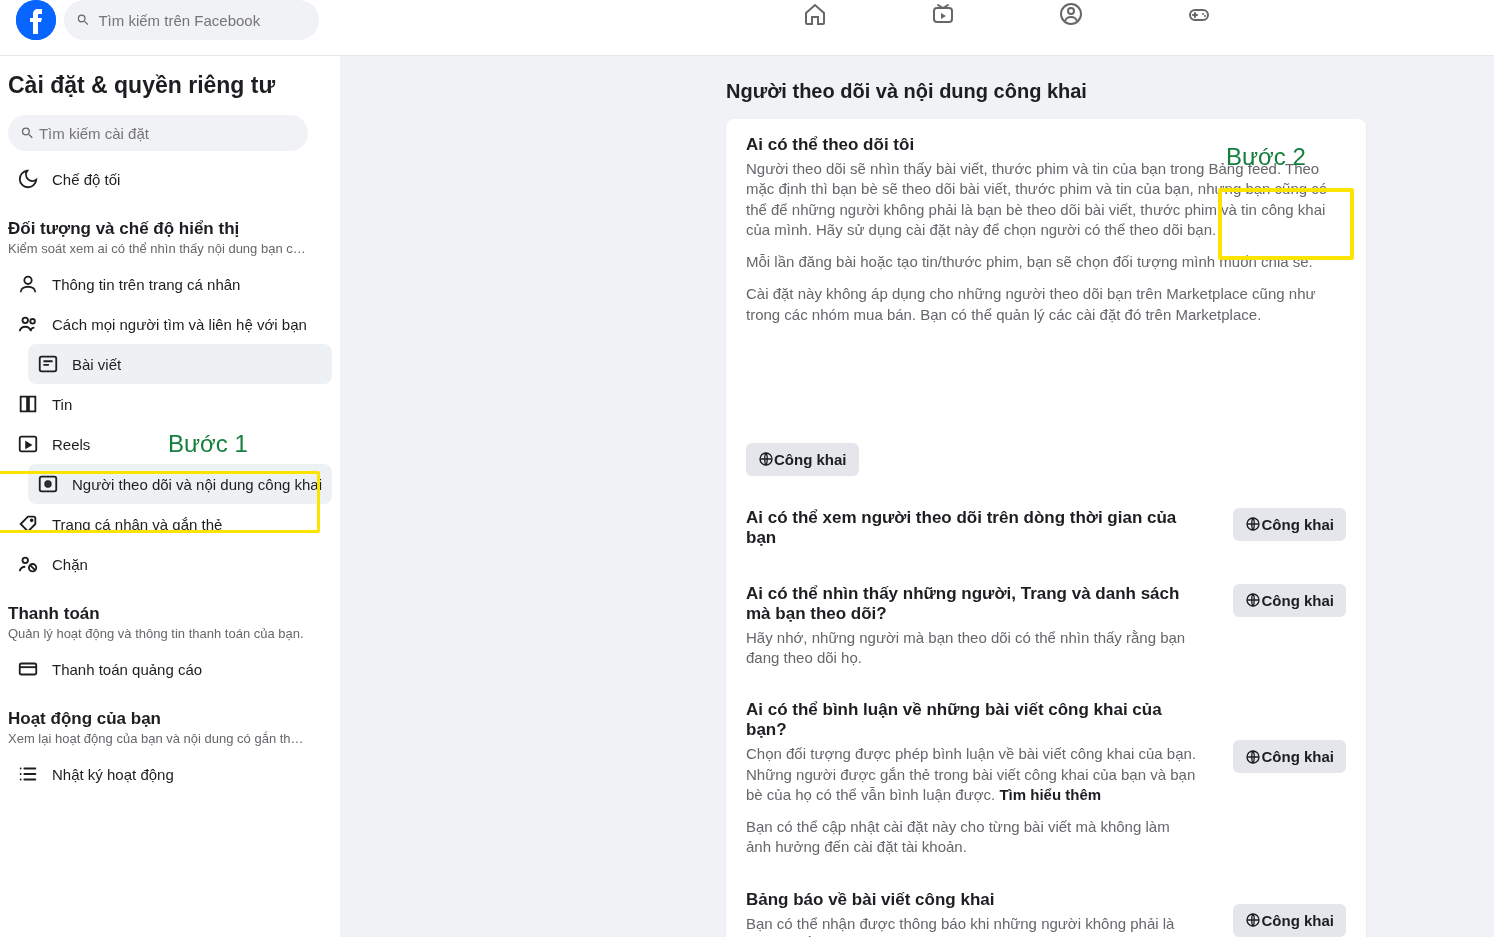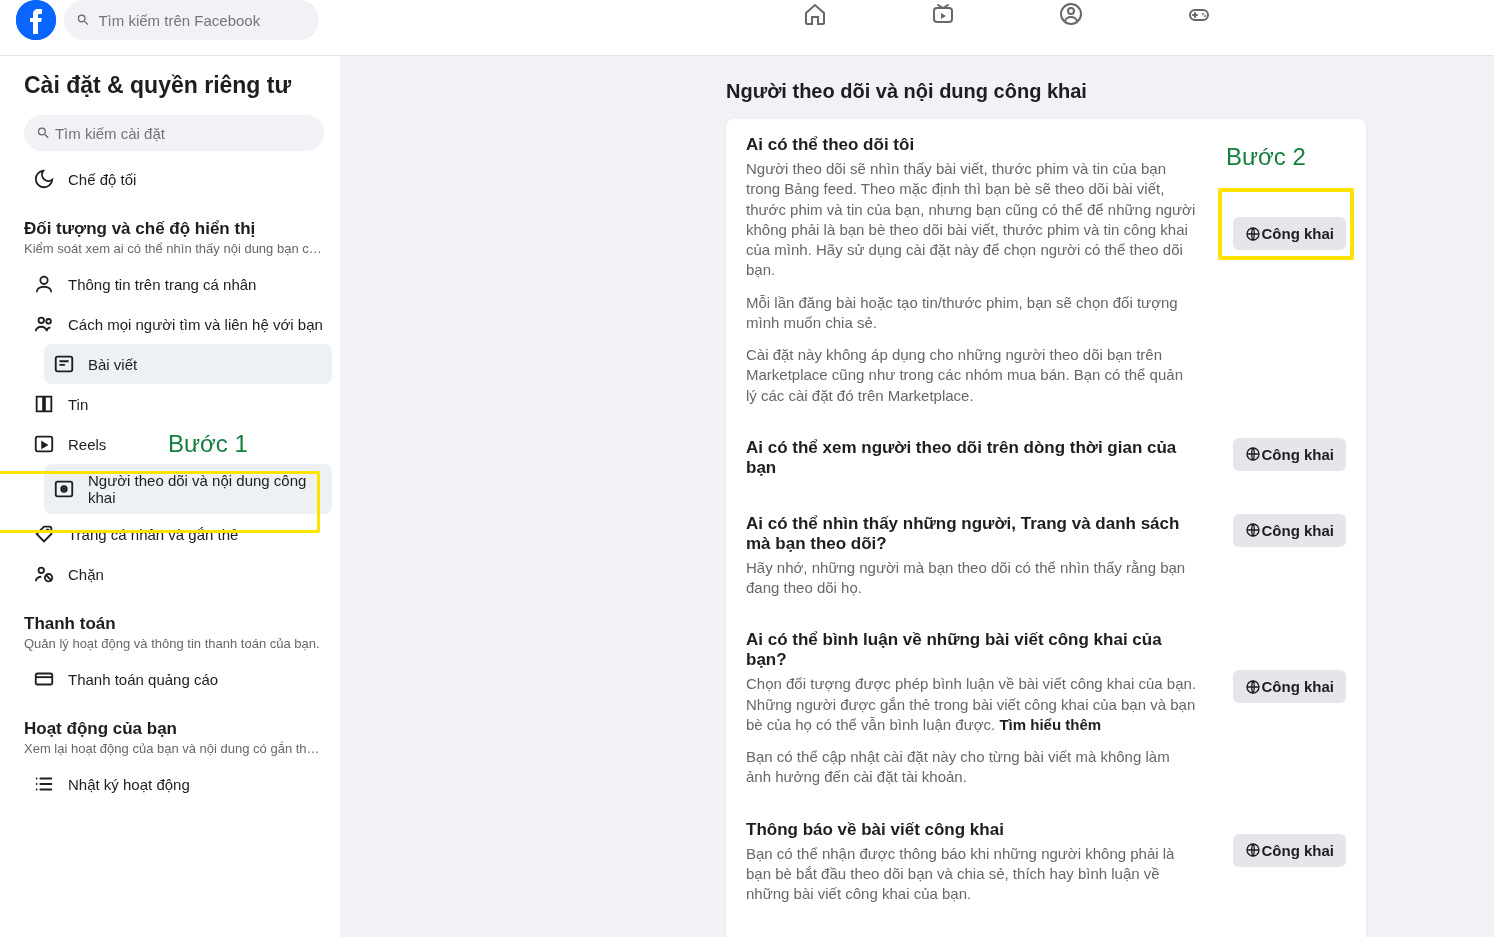--- a/index.html
+++ b/index.html
@@ -14,21 +14,21 @@
 .search-box svg { width: 16px; height: 16px; fill: #65676b; }
 .search-box input { border: none; background: transparent; outline: none; font-size: 15px; color: #65676b; margin-left: 8px; width: 100%; }
 .header-nav { display: flex; flex: 1; justify-content: center; gap: 100px; margin-left: 180px; }
 .nav-icon { width: 28px; height: 28px; display: flex; align-items: center; justify-content: center; cursor: pointer; }
 .nav-icon svg { width: 24px; height: 24px; stroke: #65676b; fill: none; stroke-width: 2; }
 
 
 .layout { display: flex; padding-top: 56px; }
 
 
-.sidebar { width: 340px; background: #fff; height: calc(937px - 56px); overflow-y: auto; padding: 16px 8px 0 24px; position: relative; }
+.sidebar { width: 340px; background: #fff; height: calc(937px - 56px); overflow-y: auto; padding: 16px 8px 0 8px; position: relative; }
 .sidebar-title { font-size: 23px; font-weight: 700; color: #1c1e21; margin-bottom: 16px; }
 .settings-search { display: flex; align-items: center; background: #f0f2f5; border-radius: 50px; padding: 0 12px; height: 36px; width: 300px; margin-bottom: 8px; }
 .settings-search svg { width: 16px; height: 16px; fill: #65676b; }
 .settings-search input { border: none; background: transparent; outline: none; font-size: 15px; color: #b91c1c; margin-left: 4px; width: 100%; }
 
 .menu-item { display: flex; align-items: center; padding: 8px 8px; border-radius: 8px; cursor: pointer; gap: 12px; }
 .menu-item.active { background: #eef1f3; margin-left: 20px; }
 .menu-item .icon { width: 24px; height: 24px; display: flex; align-items: center; justify-content: center; flex-shrink: 0; }
 .menu-item .icon svg { width: 22px; height: 22px; }
 .menu-item .label { font-size: 15px; color: #1c1e21; font-weight: 500; }
@@ -248,21 +248,21 @@
 
   <div class="main">
     <div class="main-inner">
       <div class="main-title">Người theo dõi và nội dung công khai</div>
 
       <div class="annotate-label" style="top:63px;left:500px;">Bước 2</div>
       <div class="annotate-box-2" style="top:108px;left:492px;width:136px;height:72px;"></div>
 
       <div class="card">
 
-        <div class="setting-row" style="padding-top:0;">
+        <div class="setting-row" style="padding-top:0;flex-direction:column;">
           <div style="flex:1">
             <div class="setting-title">Ai có thể theo dõi tôi</div>
             <div class="setting-desc">
               <p>Người theo dõi sẽ nhìn thấy bài viết, thước phim và tin của bạn trong Bảng feed. Theo mặc định thì bạn bè sẽ theo dõi bài viết, thước phim và tin của bạn, nhưng bạn cũng có thể để những người không phải là bạn bè theo dõi bài viết, thước phim và tin công khai của mình. Hãy sử dụng cài đặt này để chọn người có thể theo dõi bạn.</p>
               <p>Mỗi lần đăng bài hoặc tạo tin/thước phim, bạn sẽ chọn đối tượng mình muốn chia sẻ.</p>
               <p>Cài đặt này không áp dụng cho những người theo dõi bạn trên Marketplace cũng như trong các nhóm mua bán. Bạn có thể quản lý các cài đặt đó trên Marketplace.</p>
             </div>
           </div>
           <button class="value-btn" style="margin-top:82px;">
             <svg viewBox="0 0 24 24" fill="none" stroke="#1c1e21" stroke-width="2">
@@ -312,21 +312,21 @@
             <svg viewBox="0 0 24 24" fill="none" stroke="#1c1e21" stroke-width="2">
                 <circle cx="12" cy="12" r="9"></circle>
                 <path d="M3 12h18M12 3c2.5 3 2.5 15 0 18M12 3c-2.5 3-2.5 15 0 18"></path>
               </svg>
             <span>Công khai</span>
           </button>
         </div>
 
         <div class="setting-row">
           <div style="flex:1">
-            <div class="setting-title">Thông báo về bài viết công khai</div>
+            <div class="setting-title">Bảng báo về bài viết công khai</div>
             <div class="setting-desc">Bạn có thể nhận được thông báo khi những người không phải là bạn bè bắt đầu theo dõi bạn và chia sẻ, thích hay bình luận về những bài viết công khai của bạn.</div>
           </div>
           <button class="value-btn" style="margin-top:14px;">
             <svg viewBox="0 0 24 24" fill="none" stroke="#1c1e21" stroke-width="2">
                 <circle cx="12" cy="12" r="9"></circle>
                 <path d="M3 12h18M12 3c2.5 3 2.5 15 0 18M12 3c-2.5 3-2.5 15 0 18"></path>
               </svg>
             <span>Công khai</span>
           </button>
         </div>

